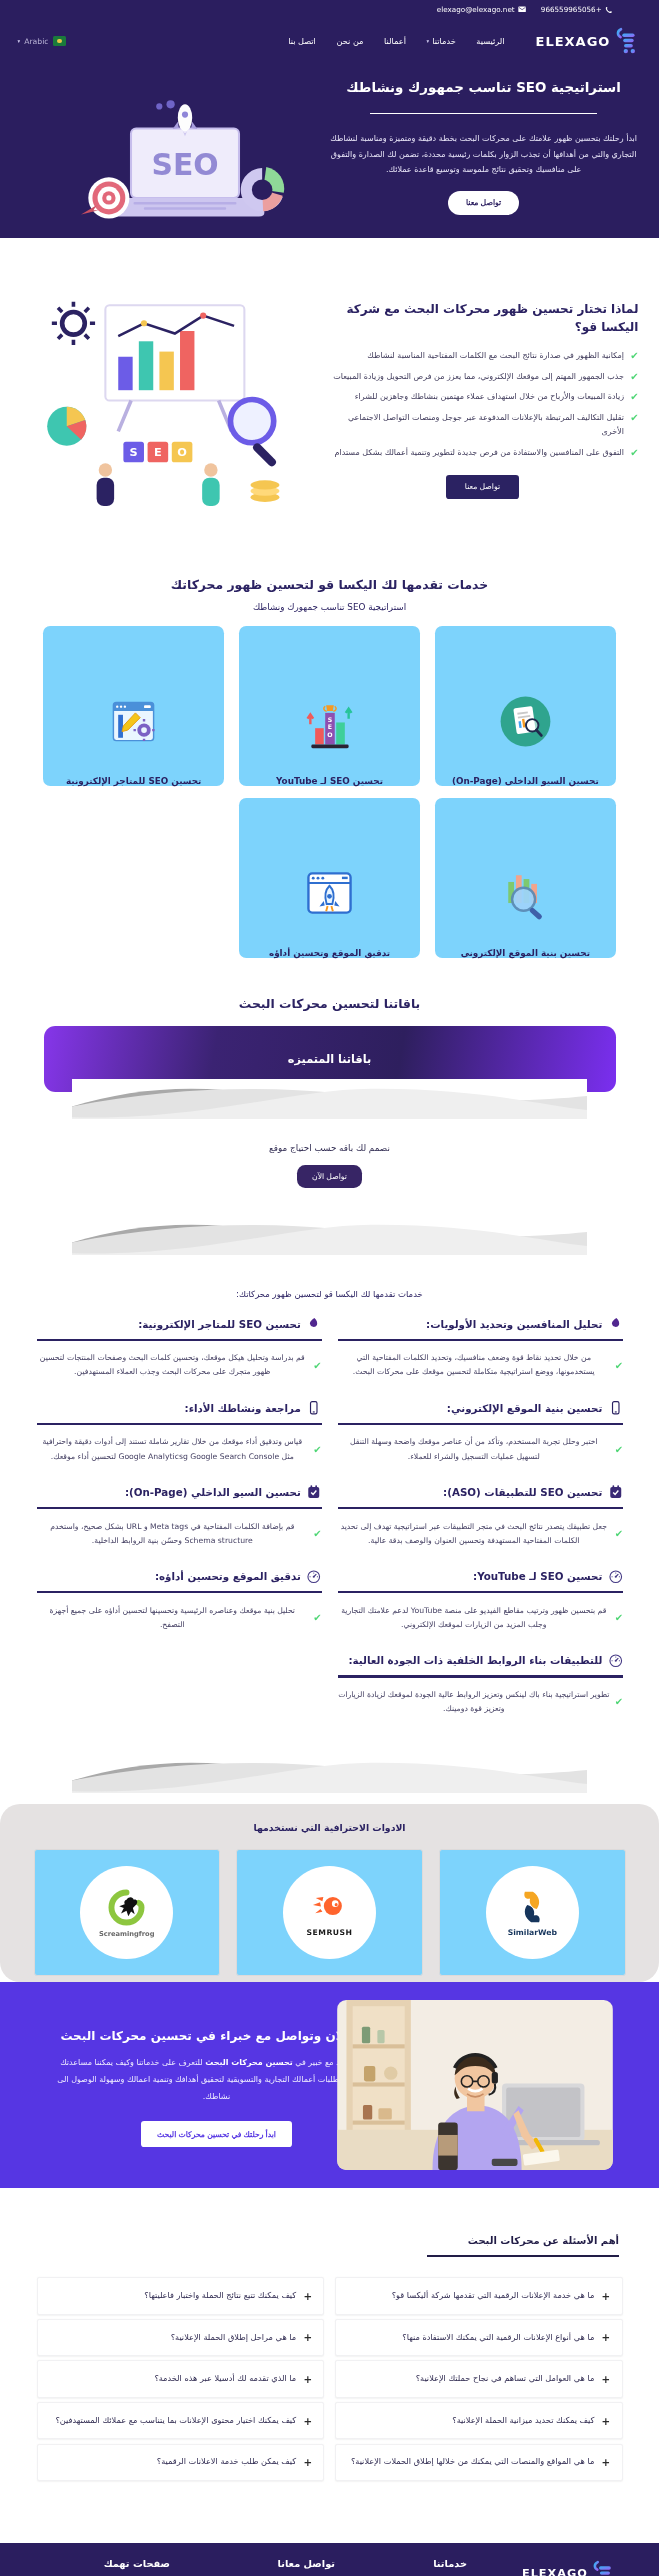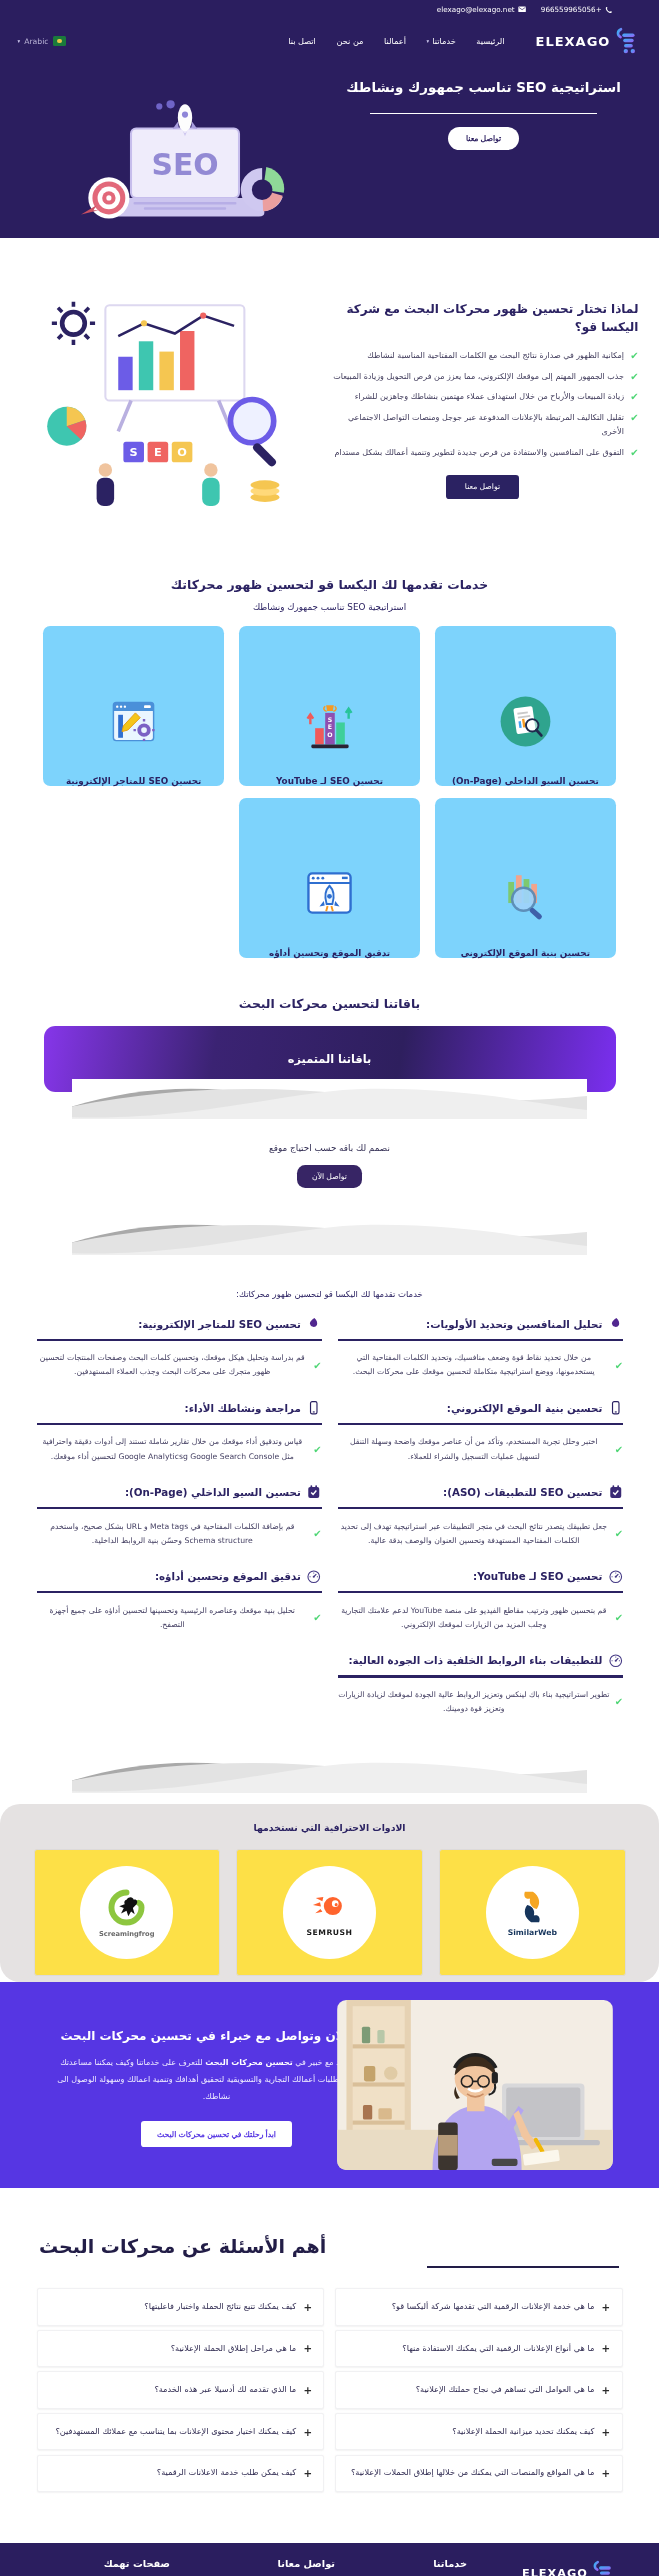--- a/index.html
+++ b/index.html
@@ -69,36 +69,36 @@
   .dtext-row { display:flex; align-items:center; gap:5.2px; margin-top:10.3px; }
   .dtext-row p { flex:1; color:#454063; font-size:7.7px; line-height:1.85; text-align:center; }
   .dicon { width:15.5px; height:15.5px; flex:0 0 15.5px; }
 
   
   .wave-divider { height:52px; background:#fff; padding-top:1px; }
   .wave-divider .wave { margin-top:0; }
   .tools { height:178px; background:#e5e2e2; padding-top:18.5px; overflow:hidden;border-radius:20px; }
   .tools-title { text-align:center; color:#2b2262; font-size:9.3px; font-weight:bold; }
   .tool-cards { width:592px; margin:15.5px auto 0; display:flex; gap:16.5px; }
-  .tool-card { flex:1; height:127px; background:#fde047; border:0.5px solid #dddada; border-radius:3.1px; display:flex; align-items:center; justify-content:center; }
+  .tool-card { flex:1; height:127px; background:#7dd3fc; border:0.5px solid #dddada; border-radius:3.1px; display:flex; align-items:center; justify-content:center; }
   .tool-circle { width:93px; height:93px; background:#fff; border-radius:50%; display:flex; flex-direction:column; align-items:center; justify-content:center; gap:2.1px; }
   .tool-name { font-size:7.7px; font-weight:bold; }
 
   
   .cta { position:relative; height:206px; background:#5636e3; overflow:hidden; }
   .cta-text { position:absolute; left:57px; top:47px; width:319px; text-align:center; }
   .cta-title { color:#fff; font-size:12px; font-weight:bold; }
   .cta-p { margin-top:12.4px; color:#efecff; font-size:8px; line-height:2.1; }
   .cta-p b { color:#fff; }
   .cta-btn { display:inline-block; margin-top:15.5px; background:#fff; color:#5636e3; font-weight:bold; font-size:7.7px; padding:8.8px 15.5px; border-radius:3.1px; border:none; cursor:pointer; }
   .cta-photo { position:absolute; right:46px; top:18px; width:276px; height:170px; border-radius:9.3px; overflow:hidden; }
 
   
   .faq { height:355px; background:#fff; padding-top:47px; overflow:hidden; }
-  .faq-title { text-align:left; margin-left:39px; margin-right:40px; color:#221d47; font-size:19px; font-weight:bold; }
+  .faq-title { text-align:right; margin-left:39px; margin-right:40px; color:#221d47; font-size:10px; font-weight:bold; }
   .faq-underline { width:192px; height:2.6px; background:#221d47; margin:9.3px 40px 0 auto; }
   .faq-grid { width:586px; margin:19.6px auto 0; display:flex; gap:10.3px; }
   .faq-col { width:288px; display:flex; flex-direction:column; gap:4.1px; }
   .faq-item { background:#fff; border:0.5px solid #f1f1f3; box-shadow:0 0.5px 1.5px rgba(0,0,0,.05); border-radius:2.1px; padding:10.8px 11.3px; display:flex; align-items:center; gap:7.2px; cursor:pointer; }
   .plus { color:#2a2a2a; font-size:10.3px; font-weight:bold; }
   .faq-q { color:#2f2a50; font-size:8.2px; line-height:1.7; }
 
   
   .footer { position:relative; height:134px; background:#2b1e5f; color:#fff; }
   .fcol { position:absolute; top:15.5px; text-align:right; }
@@ -175,20 +175,21 @@
         </span>
       <span>Arabic</span>
       <span class="caret">▾</span>
     </div>
   </div>
 
   <div class="hero">
     <div class="hero-content">
       <div class="hero-title">استراتيجية SEO تناسب جمهورك ونشاطك</div>
       <div class="hero-divider"></div>
+      <p class="hero-text">ابدأ رحلتك بتحسين ظهور علامتك على محركات البحث بخطة دقيقة ومتميزة ومناسبة لنشاطك التجاري والتي من أهدافها أن تجذب الزوار بكلمات رئيسية محددة، تضمن لك الصدارة والتفوق على منافسيك وتحقيق نتائج ملموسة وتوسيع قاعدة عملائك.</p>
       <button class="hero-cta">تواصل معنا</button>
     </div>
     <div class="hero-art">
       <svg width="216" height="129" viewBox="0 0 420 250">
         <rect x="105" y="55" width="210" height="135" rx="10" fill="#efecfb" stroke="#c6bdec" stroke-width="4"></rect>
         <text x="210" y="145" text-anchor="middle" font-size="58" font-weight="bold" fill="#938ad4" font-family="DejaVu Sans,sans-serif">SEO</text>
         <path d="M80 190 L340 190 L364 216 Q366 226 354 226 L66 226 Q54 226 56 216 Z" fill="#cdc6ef"></path>
         <rect x="110" y="198" width="200" height="5" rx="2" fill="#b7aee6"></rect>
         <rect x="130" y="208" width="160" height="5" rx="2" fill="#b7aee6"></rect>
         <g>

